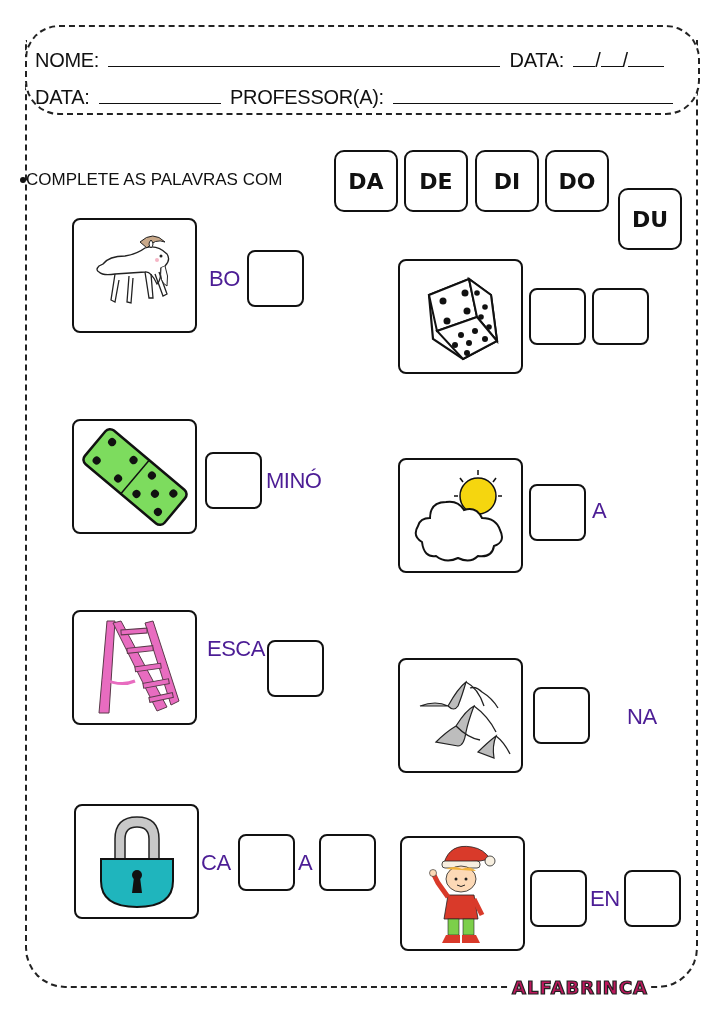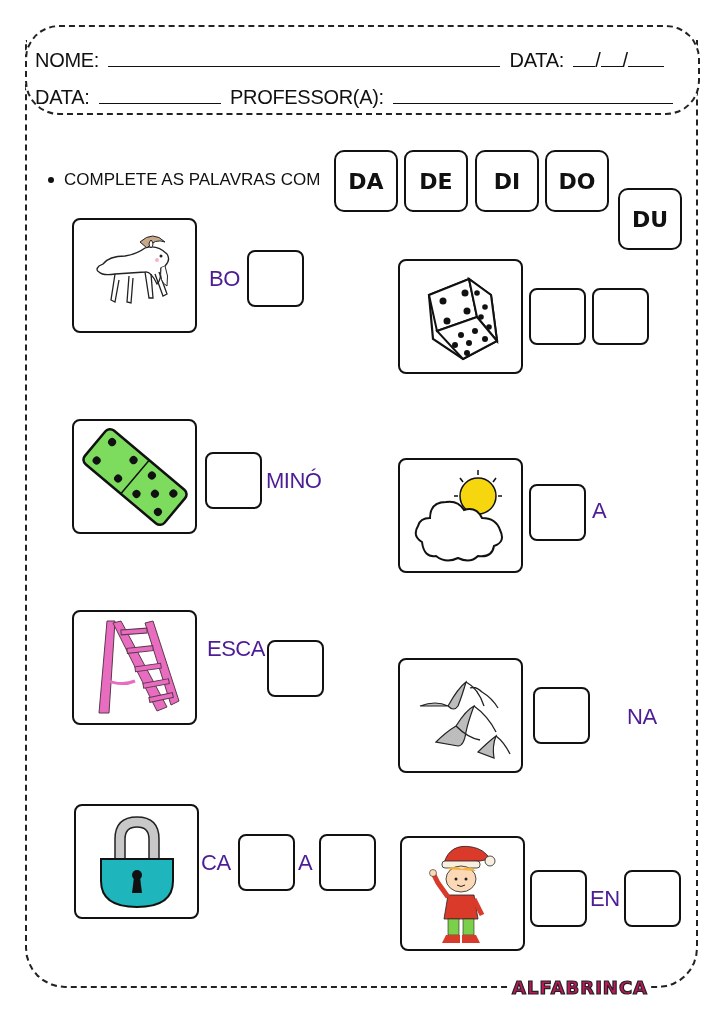--- a/index.html
+++ b/index.html
@@ -12,21 +12,21 @@
     }
     .header-box {
       position: absolute; left: 25px; top: 25px; width: 675px; height: 90px;
       border: 2px dashed #222; border-radius: 34px; background: #fff;
     }
     .header-line { position: absolute; left: 8px; font-size: 20px; letter-spacing: -0.3px; white-space: nowrap; color: #111; }
     .header-line.l1 { top: 22px; }
     .header-line.l2 { top: 59px; }
     .blank { display: inline-block; border-bottom: 1.5px solid #111; height: 18px; vertical-align: baseline; }
 
-    .instruction { position: absolute; left: 48px; top: 170px; font-size: 17px; display: flex; align-items: center; gap: 10px; white-space: nowrap; }
+    .instruction { position: absolute; left: 20px; top: 170px; font-size: 17px; display: flex; align-items: center; white-space: nowrap; }
     .bullet { width: 6px; height: 6px; border-radius: 50%; background: #111; display: inline-block; }
 
     .syllable {
       position: absolute; top: 150px; width: 64px; height: 62px;
       border: 2px solid #111; border-radius: 10px;
       display: flex; align-items: center; justify-content: center;
       font-weight: bold; font-size: 22px; font-family: "DejaVu Sans", sans-serif;
     }
 
     .pic {

